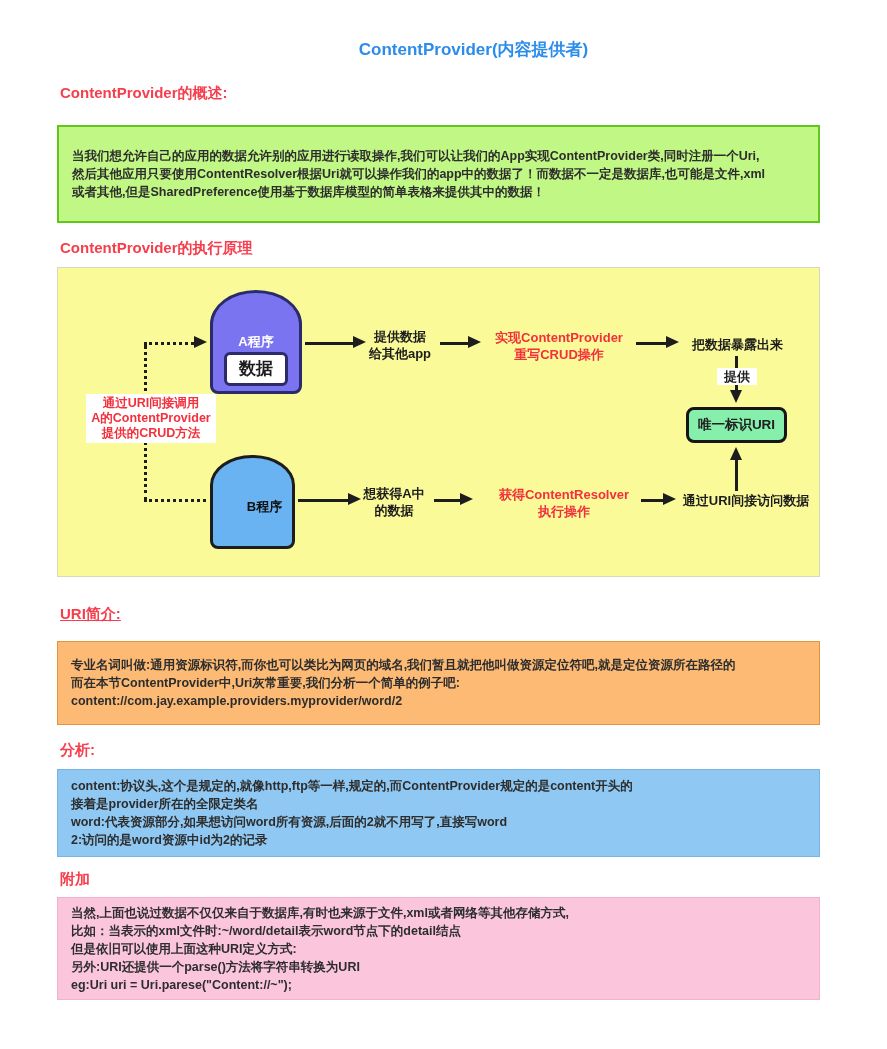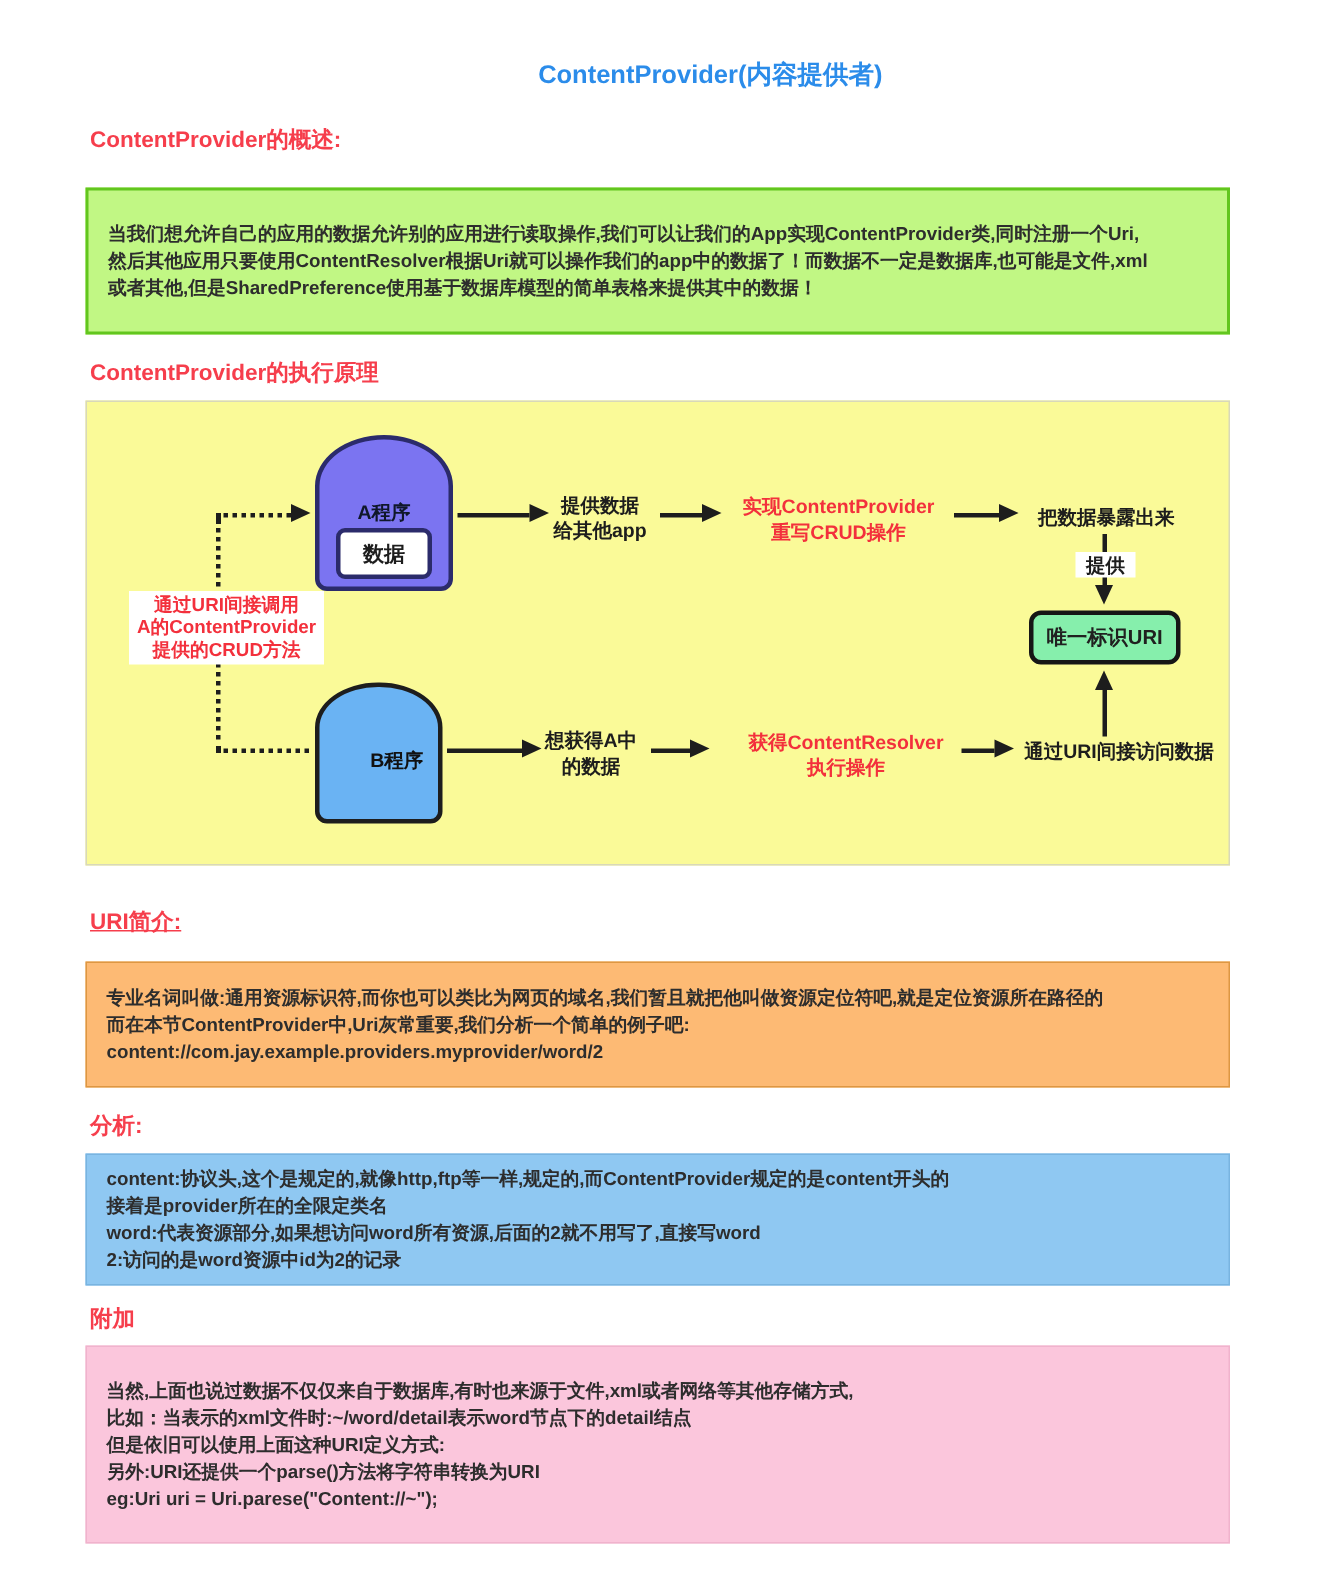--- a/index.html
+++ b/index.html
@@ -13,31 +13,31 @@
   #h-uri{top:605px;text-decoration:underline;}
   #h-analysis{top:741px;}
   #h-extra{top:870px;}
   .note-box{position:absolute;left:57px;width:763px;box-sizing:border-box;
             display:flex;flex-direction:column;justify-content:center;
             padding:0 13px;font-size:12.5px;line-height:18px;overflow:hidden;}
   .note-box .ln{white-space:nowrap;}
   #box-overview{top:125px;height:98px;background:#c1f784;border:2px solid #62c61e;}
   #box-uri{top:641px;height:84px;background:#fdba74;border:1px solid #dd9743;}
   #box-analysis{top:769px;height:88px;background:#8fc8f2;border:1px solid #79b4e0;}
-  #box-extra{top:897px;height:132px;background:#fbc6dc;border:1px solid #f0b3cd;}
+  #box-extra{top:897px;height:103px;background:#fbc6dc;border:1px solid #f0b3cd;}
   .diagram{position:absolute;left:57px;top:267px;width:763px;height:310px;box-sizing:border-box;
            background:#fafa98;border:1px solid #d8d8ba;}
   .diagram *{box-sizing:border-box;}
   .prog{position:absolute;text-align:center;}
   #prog-a{left:152px;top:22px;width:92px;height:104px;background:#7b74f1;
           border:3px solid #2b2b6b;border-radius:46px 46px 8px 8px / 34px 34px 8px 8px;}
-  #prog-a .plabel{position:absolute;top:40px;left:0;width:100%;font-size:13px;color:#0f172a;}
+  #prog-a .plabel{position:absolute;top:40px;left:0;width:100%;font-size:13px;color:#ffffff;}
   #data-box{position:absolute;left:50%;transform:translateX(-50%);bottom:5px;width:64px;height:34px;
             background:#ffffff;border:3px solid #2b2b6b;border-radius:6px;
-            font-size:14px;color:#1d1d1d;line-height:28px;text-align:center;}
+            font-size:17px;color:#1d1d1d;line-height:28px;text-align:center;}
   #prog-b{left:152px;top:187px;width:85px;height:94px;background:#6ab3f3;
           border:3px solid #1d1d1d;border-radius:42px 42px 8px 8px / 30px 30px 8px 8px;}
   #prog-b .plabel{position:absolute;top:40px;left:12px;width:100%;font-size:13px;color:#111;}
   .hline{position:absolute;height:3px;background:#1d1d1d;}
   .vline{position:absolute;width:3px;background:#1d1d1d;}
   .arr-r{position:absolute;width:0;height:0;border-top:6px solid transparent;
          border-bottom:6px solid transparent;border-left:13px solid #1d1d1d;}
   .arr-d{position:absolute;width:0;height:0;border-left:6px solid transparent;
          border-right:6px solid transparent;border-top:13px solid #1d1d1d;}
   .arr-u{position:absolute;width:0;height:0;border-left:6px solid transparent;

